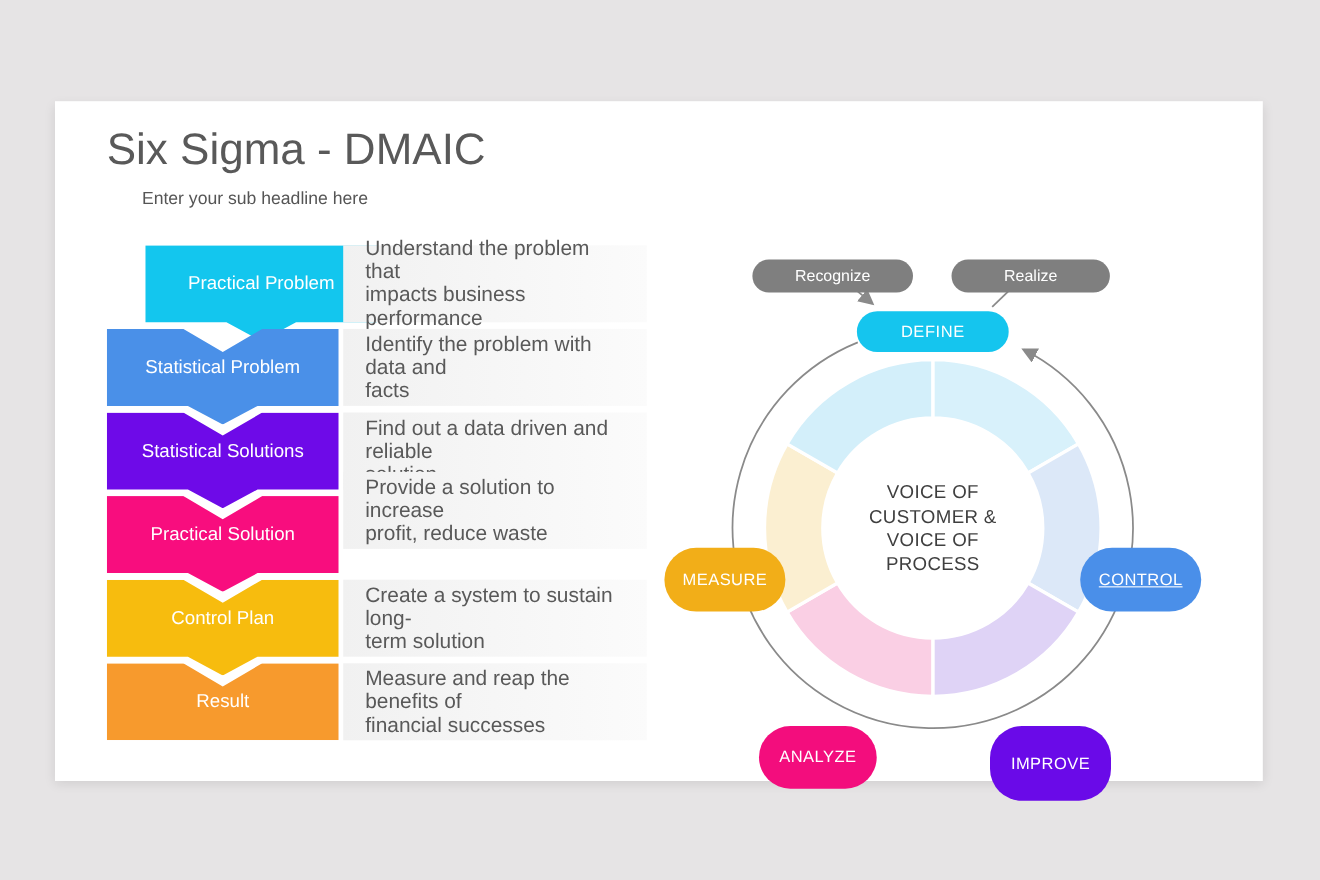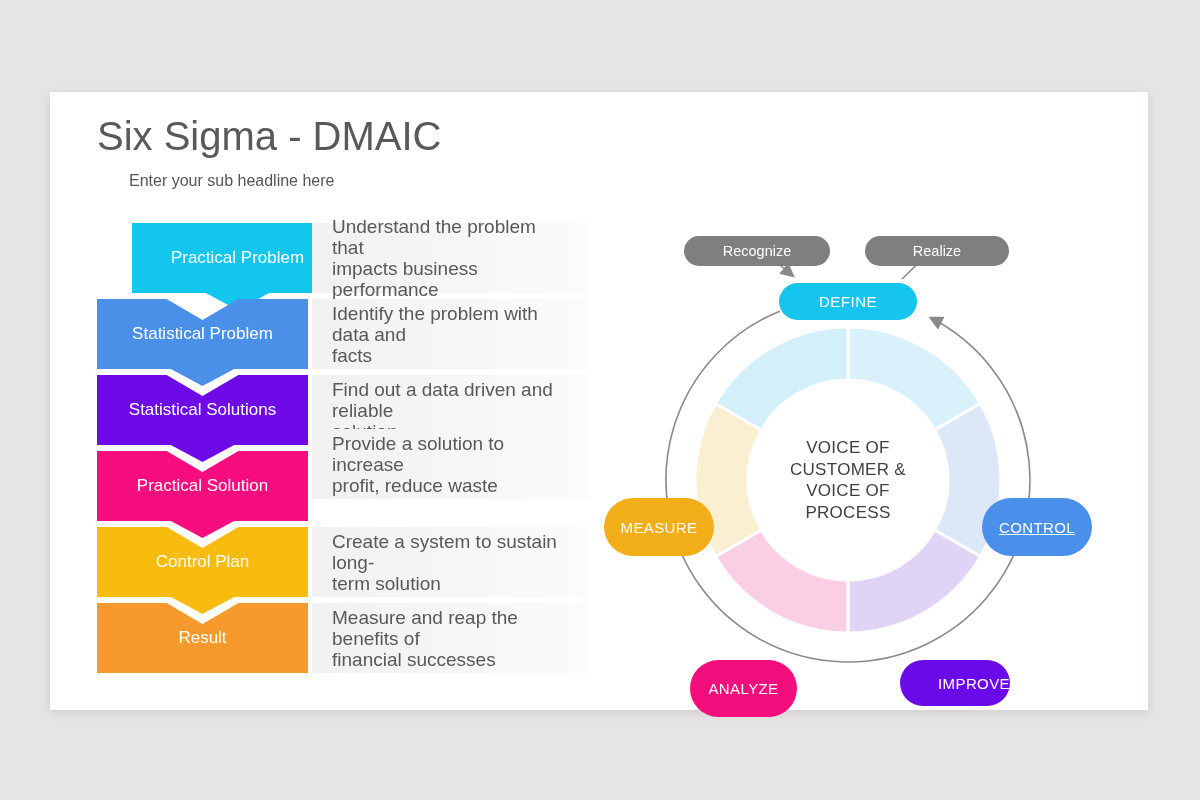--- a/index.html
+++ b/index.html
@@ -105,21 +105,21 @@
   </div>
   <div class="pill pill-stage" style="left: 604px; top: 450px; background: rgb(242, 174, 24);">
     <span>MEASURE</span>
   </div>
   <div class="pill pill-stage" style="left: 982px; top: 450px; background: rgb(74, 143, 233); text-decoration: underline;">
     <span>CONTROL</span>
   </div>
   <div class="pill pill-stage" style="left: 690px; top: 612px; width: 107px; height: 57px; background: rgb(243, 13, 125);">
     <span>ANALYZE</span>
   </div>
-  <div class="pill pill-stage" style="left: 900px; top: 612px; height: 46px; background: rgb(106, 10, 232); justify-content: flex-end;">
+  <div class="pill pill-stage" style="left: 900px; top: 612px; height: 68px; background: rgb(106, 10, 232);">
     <span>IMPROVE</span>
   </div>
 
   <div class="center-text">VOICE OF
 CUSTOMER &amp;
 VOICE OF
 PROCESS</div>
 </div>
 
 </body></html>

